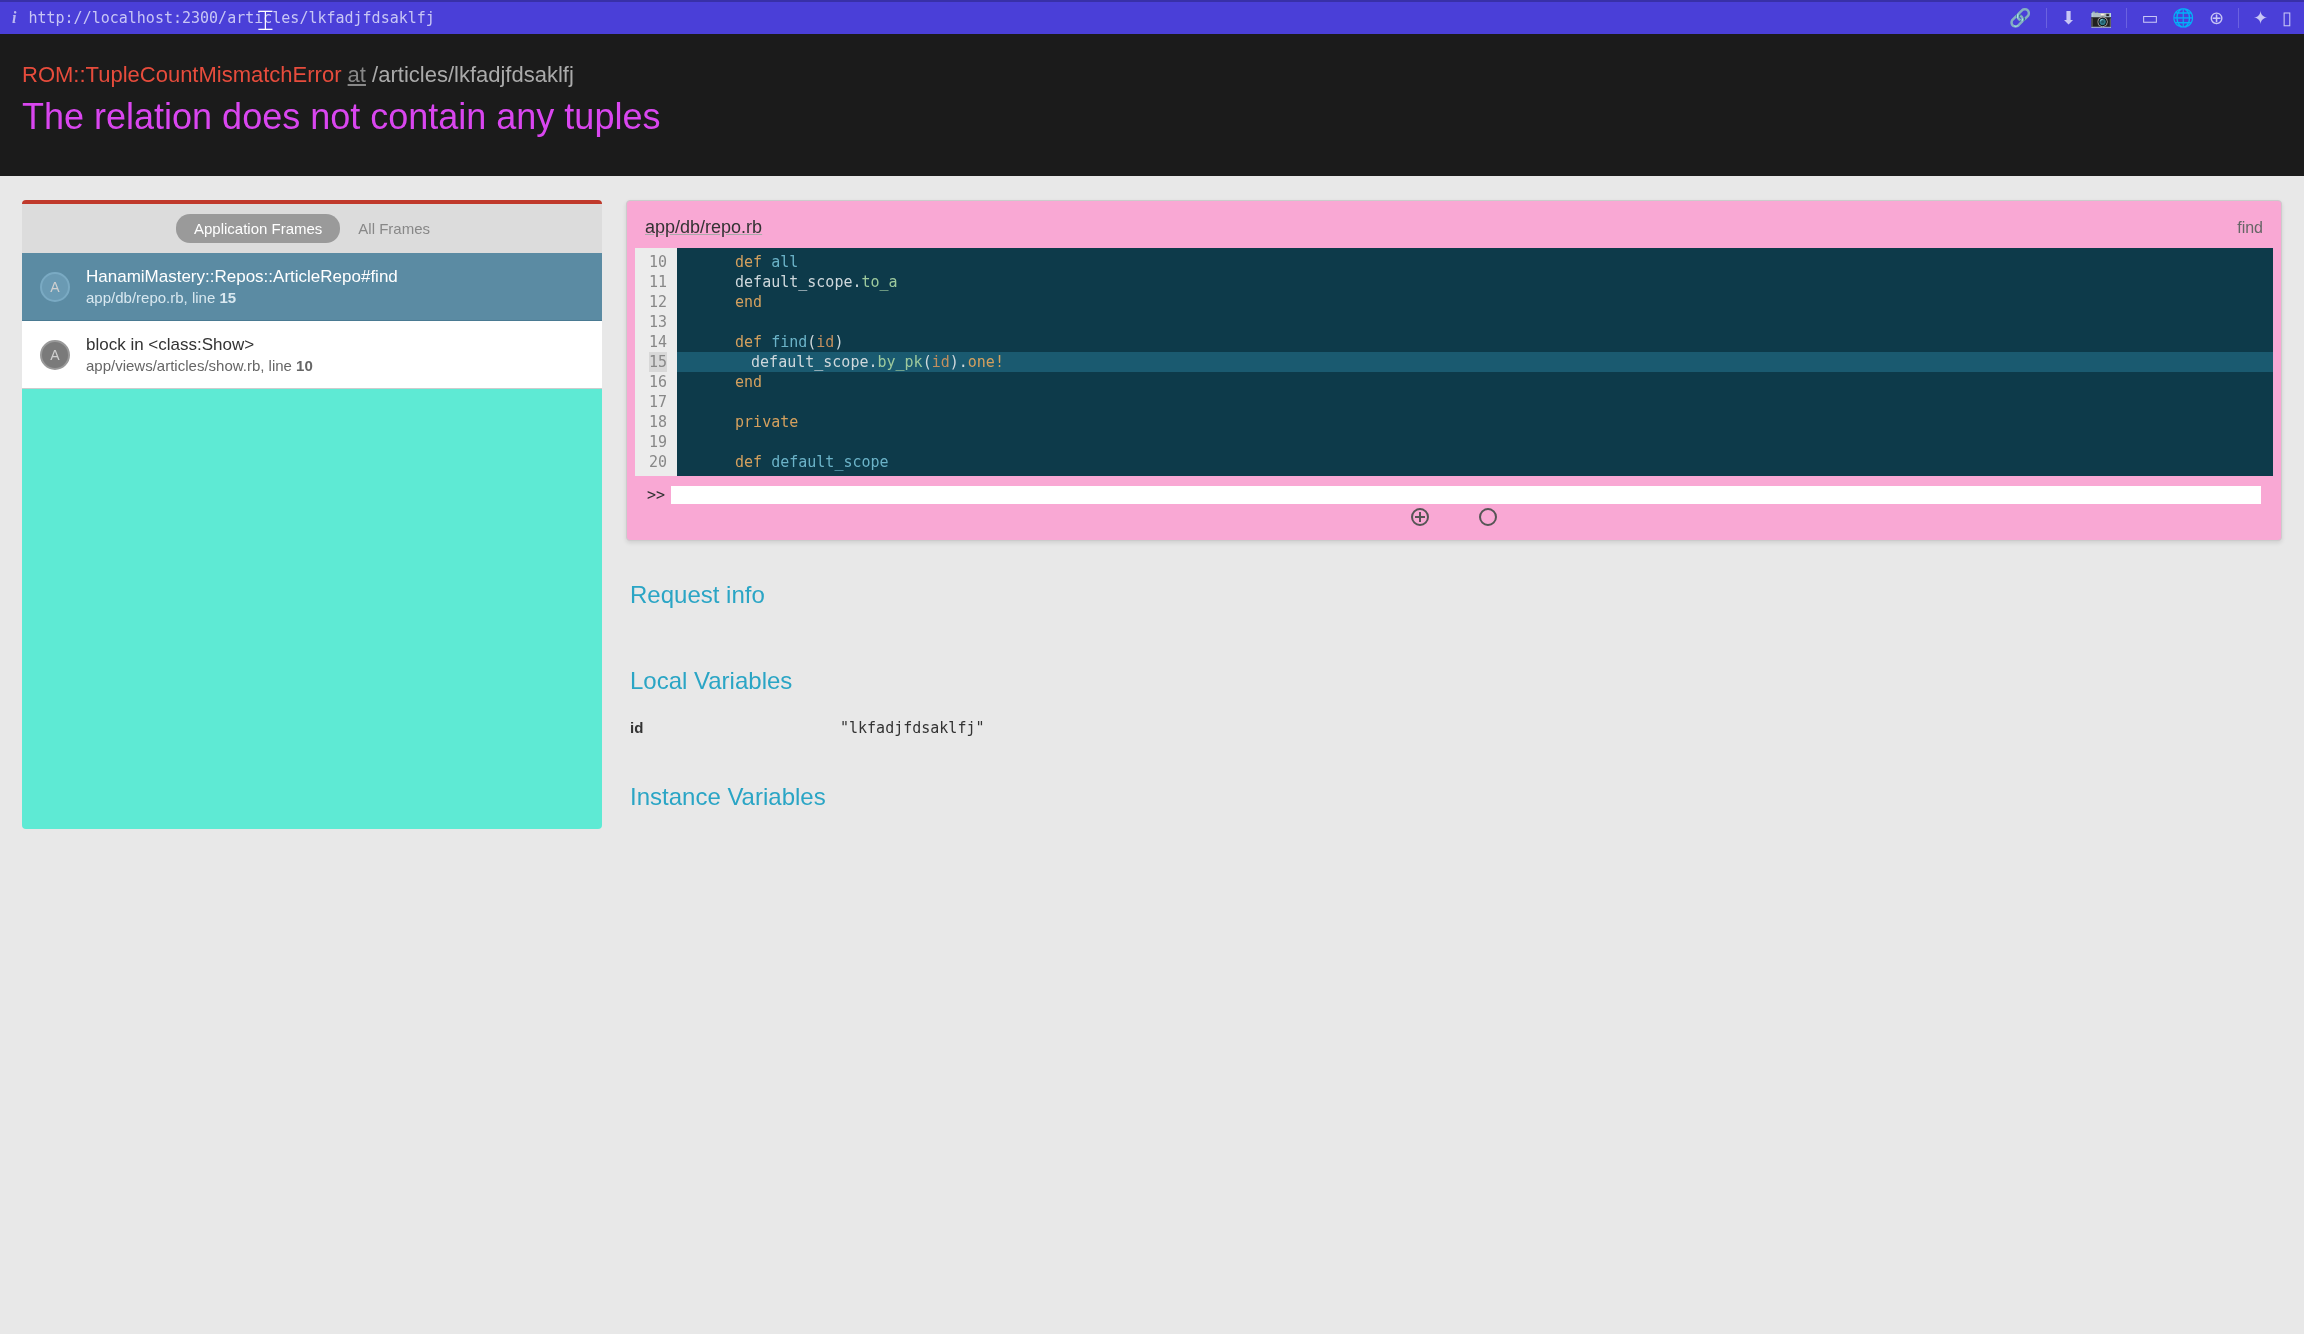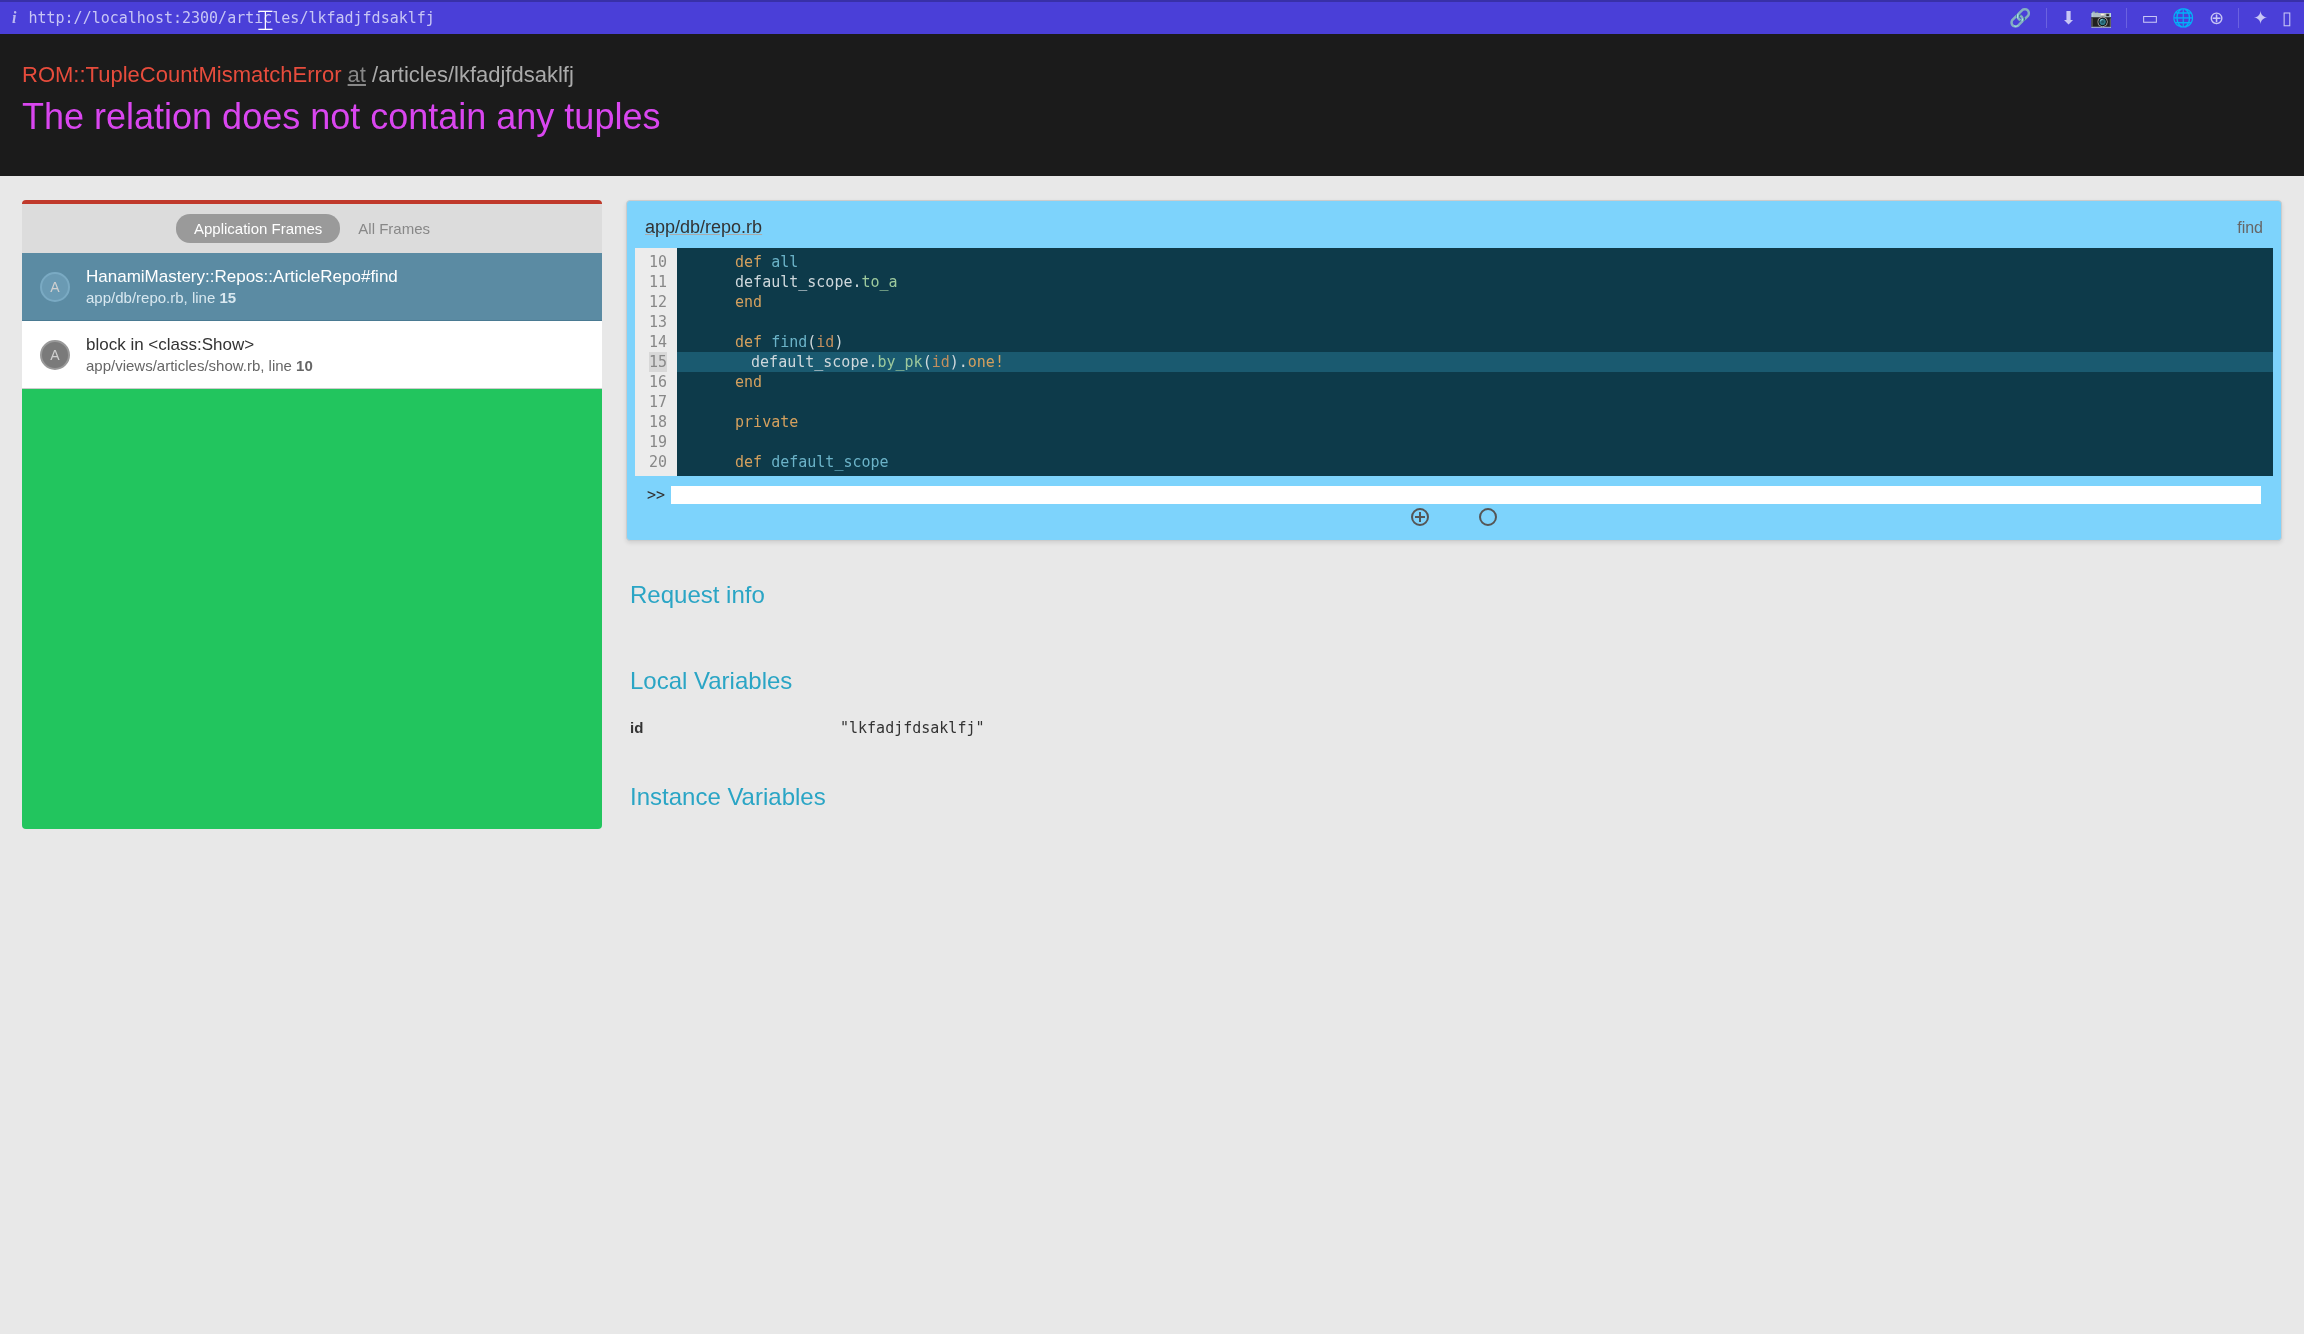--- a/index.html
+++ b/index.html
@@ -81,21 +81,21 @@
       font-size: 36px;
       font-weight: 300;
     }
     .main-content {
       display: flex;
       gap: 24px;
       padding: 24px 22px;
     }
     .frames-panel {
       width: 580px;
-      background: #22c55e;
+      background: #5eead4;
       border-top: 4px solid #c0392b;
       border-radius: 4px;
     }
     .tabs-bar {
       display: flex;
       justify-content: center;
       padding: 10px 0;
       gap: 0;
       background: #dcdcdc;
     }
@@ -152,21 +152,21 @@
     }
     .frame.active .frame-location { color: #d8e8f0; }
     .frame-location strong { font-weight: bold; }
     .code-panel {
       flex: 1;
       display: flex;
       flex-direction: column;
       gap: 28px;
     }
     .code-box {
-      background: #7dd3fc;
+      background: #f9a8d4;
       border-radius: 4px;
       border: 1px solid #ccc;
       box-shadow: 0 2px 4px rgba(0,0,0,0.1);
       padding: 8px;
     }
     .code-header {
       display: flex;
       justify-content: space-between;
       align-items: center;
       padding: 8px 10px 10px 10px;

